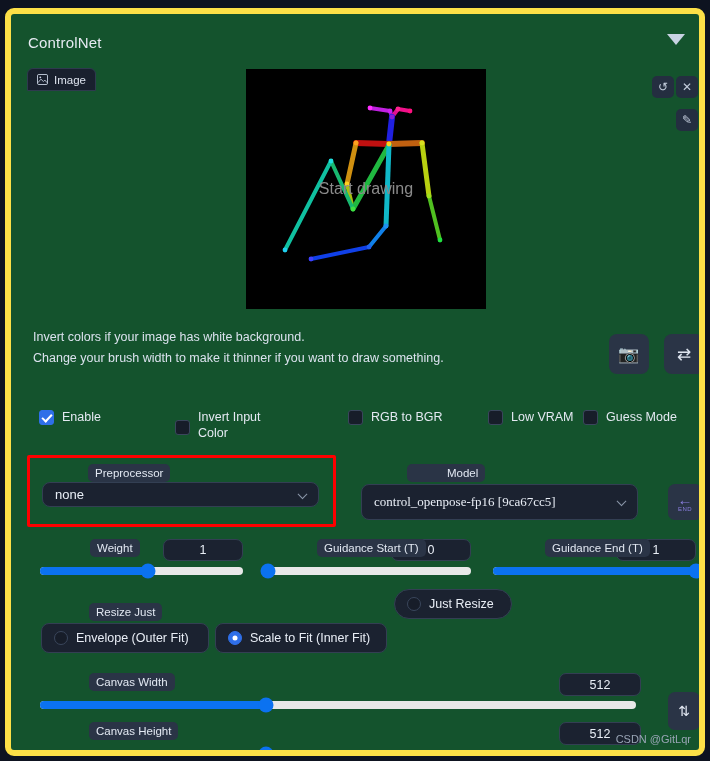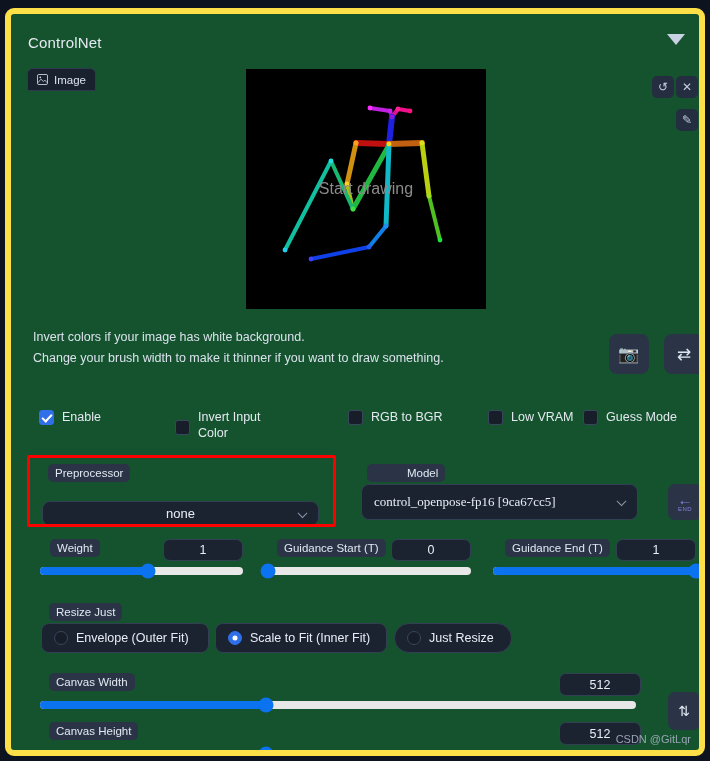--- a/index.html
+++ b/index.html
@@ -123,20 +123,21 @@
   .cb .lbl { line-height: 16px; }
   
   .fieldlabel {
     position: absolute;
     height: 18px; padding: 0 7px;
     background: #2a3446;
     border-radius: 5px;
     display: flex; align-items: center;
     font-size: 11.5px; color: #e2e8f2;
     z-index: 3;
+    margin-left: 40px;
   }
   .selectbox {
     position: absolute;
     background: #1b2230;
     border: 1px solid #333f53;
     border-radius: 8px;
     display: flex; align-items: center;
     padding: 0 12px;
     font-size: 13px; color: #e9eef6;
     cursor: pointer;
@@ -337,21 +338,21 @@
     <div class="cb" style="left:437px; top:395px;margin-left:40px;">
       <span class="box"></span>
       <span class="lbl">Low VRAM</span>
     </div>
     <div class="cb" style="left:572px; top:395px;">
       <span class="box"></span>
       <span class="lbl">Guess Mode</span>
     </div>
 
     <div class="fieldlabel" style="left:37px; top:450px;">Preprocessor</div>
-    <div class="selectbox" style="left:31px; top:487px; width:277px; height:25px;justify-content:center;">
+    <div class="selectbox" style="left:31px; top:468px; width:277px; height:25px;">
       <span>none</span>
       <span class="chev"></span>
     </div>
     <div class="redbox"></div>
 
     <div class="fieldlabel" style="left:356px; top:450px;padding-left:40px;">Model</div>
     <div class="selectbox" style="left:350px; top:470px; width:277px; height:36px;font-family:Liberation Serif, serif;">
       <span>control_openpose-fp16 [9ca67cc5]</span>
       <span class="chev"></span>
     </div>
@@ -384,21 +385,21 @@
 
     <div class="fieldlabel" style="left:38px; top:589px;">Resize Just</div>
     <div class="radio" style="left:30px; top:609px; width:168px;">
       <span class="dot"></span>
       <span>Envelope (Outer Fit)</span>
     </div>
     <div class="radio sel" style="left:204px; top:609px; width:172px;">
       <span class="dot"></span>
       <span>Scale to Fit (Inner Fit)</span>
     </div>
-    <div class="radio" style="left:383px; top:609px; width:118px;border-radius:15px;">
+    <div class="radio" style="left:383px; top:575px; width:118px;border-radius:15px;">
       <span class="dot"></span>
       <span>Just Resize</span>
     </div>
 
     <div class="fieldlabel" style="left:38px; top:659px;">Canvas Width</div>
     <div class="numbox" style="left:548px; top:659px; width:82px; height:23px;">512</div>
     <div class="slider" style="left:29px; top:687px; width:596px;">
       <div class="fill" id="fill-3" style="width: 38%;"></div>
       <div class="thumb" id="thumb-3" style="left: 38%;"></div>
     </div>

